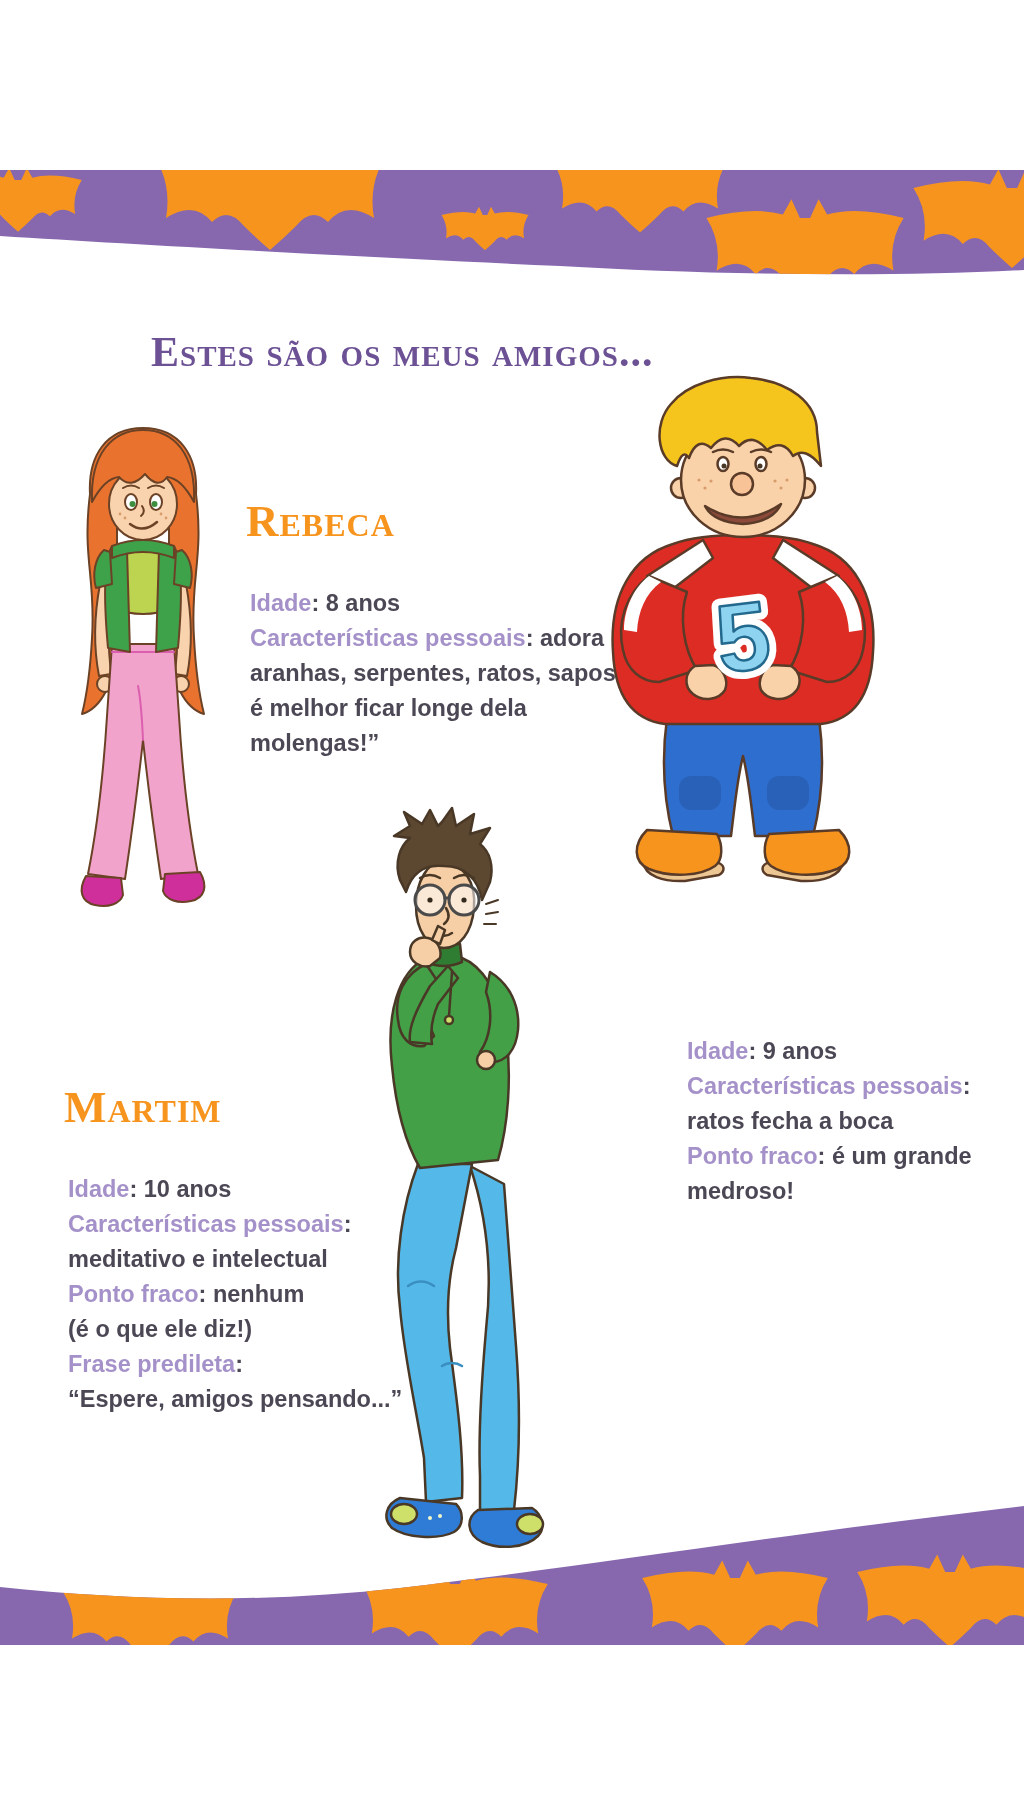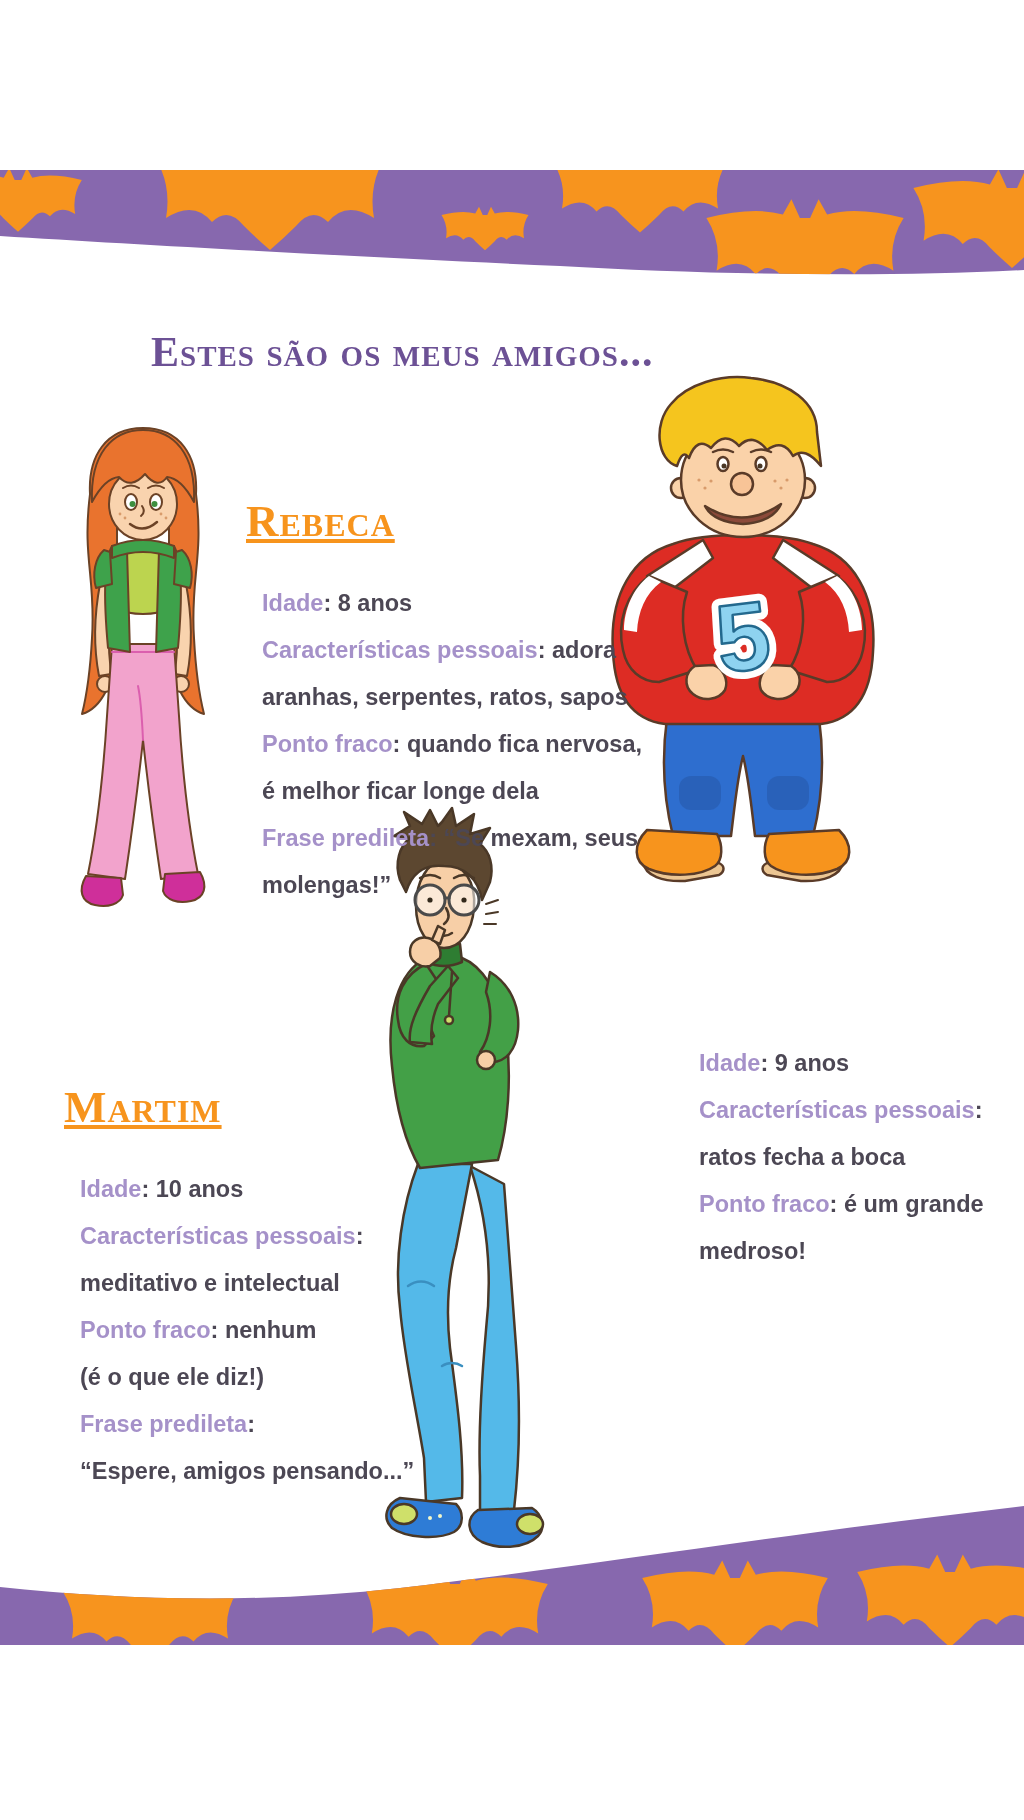--- a/index.html
+++ b/index.html
@@ -7,22 +7,22 @@
         font-family:"Liberation Sans",sans-serif;}
   .band{position:absolute;left:0;width:1024px;display:block;z-index:1;}
   .band.top{top:170px;height:120px;}
   .band.bottom{top:1500px;height:145px;}
   .illus{position:absolute;display:block;z-index:2;}
   .title{position:absolute;left:148px;top:326px;margin:3px;z-index:3;
          font-family:"Liberation Serif",serif;font-variant:small-caps;font-weight:700;
          font-size:42px;line-height:1.1;color:#6c5195;letter-spacing:1px;}
   .card{position:absolute;z-index:3;}
   .char-name{margin:0 0 44px 0;font-family:"Liberation Serif",serif;font-variant:small-caps;
-             font-weight:700;font-size:45px;line-height:46px;color:#f7941d;letter-spacing:1px;text-decoration:underline;}
-  .line{margin:16px;font-size:23.5px;line-height:31px;font-weight:700;white-space:nowrap;}
+             font-weight:700;font-size:45px;line-height:46px;color:#f7941d;letter-spacing:1px;}
+  .line{margin:4px;font-size:23.5px;line-height:31px;font-weight:700;white-space:nowrap;}
   .lbl{color:#a591c9;}
   .val{color:#4c4754;}
   #card-rebeca{left:246px;top:498px;width:360px;}
   #card-martim{left:64px;top:1084px;width:320px;}
   #card-leo{left:683px;top:1032px;width:330px;}
 </style>
 </head>
 <body>
 
 <div class="page">
@@ -206,23 +206,21 @@
         <path fill="#f7cfa7" d="M140 134 L146 120 L153 124 L148 138 Z"></path>
       </g>
     </g>
   </svg>
 
   <div class="card" id="card-rebeca">
     <h2 class="char-name">Rebeca</h2>
     <p class="line"><span class="lbl">Idade</span><span class="val">: 8 anos</span></p>
     <p class="line"><span class="lbl">Características pessoais</span><span class="val">: adora</span></p>
     <p class="line"><span class="lbl"></span><span class="val">aranhas, serpentes, ratos, sapos</span></p>
-    <p class="line"><span class="lbl">Ponto fraco</span><span class="val">: quando fica nervosa,</span></p>
     <p class="line"><span class="lbl"></span><span class="val">é melhor ficar longe dela</span></p>
-    <p class="line"><span class="lbl">Frase predileta</span><span class="val">: “Se mexam, seus</span></p>
     <p class="line"><span class="lbl"></span><span class="val">molengas!”</span></p>
   </div>
 
   <div class="card" id="card-martim">
     <h2 class="char-name">Martim</h2>
     <p class="line"><span class="lbl">Idade</span><span class="val">: 10 anos</span></p>
     <p class="line"><span class="lbl">Características pessoais</span><span class="val">:</span></p>
     <p class="line"><span class="lbl"></span><span class="val">meditativo e intelectual</span></p>
     <p class="line"><span class="lbl">Ponto fraco</span><span class="val">: nenhum</span></p>
     <p class="line"><span class="lbl"></span><span class="val">(é o que ele diz!)</span></p>

